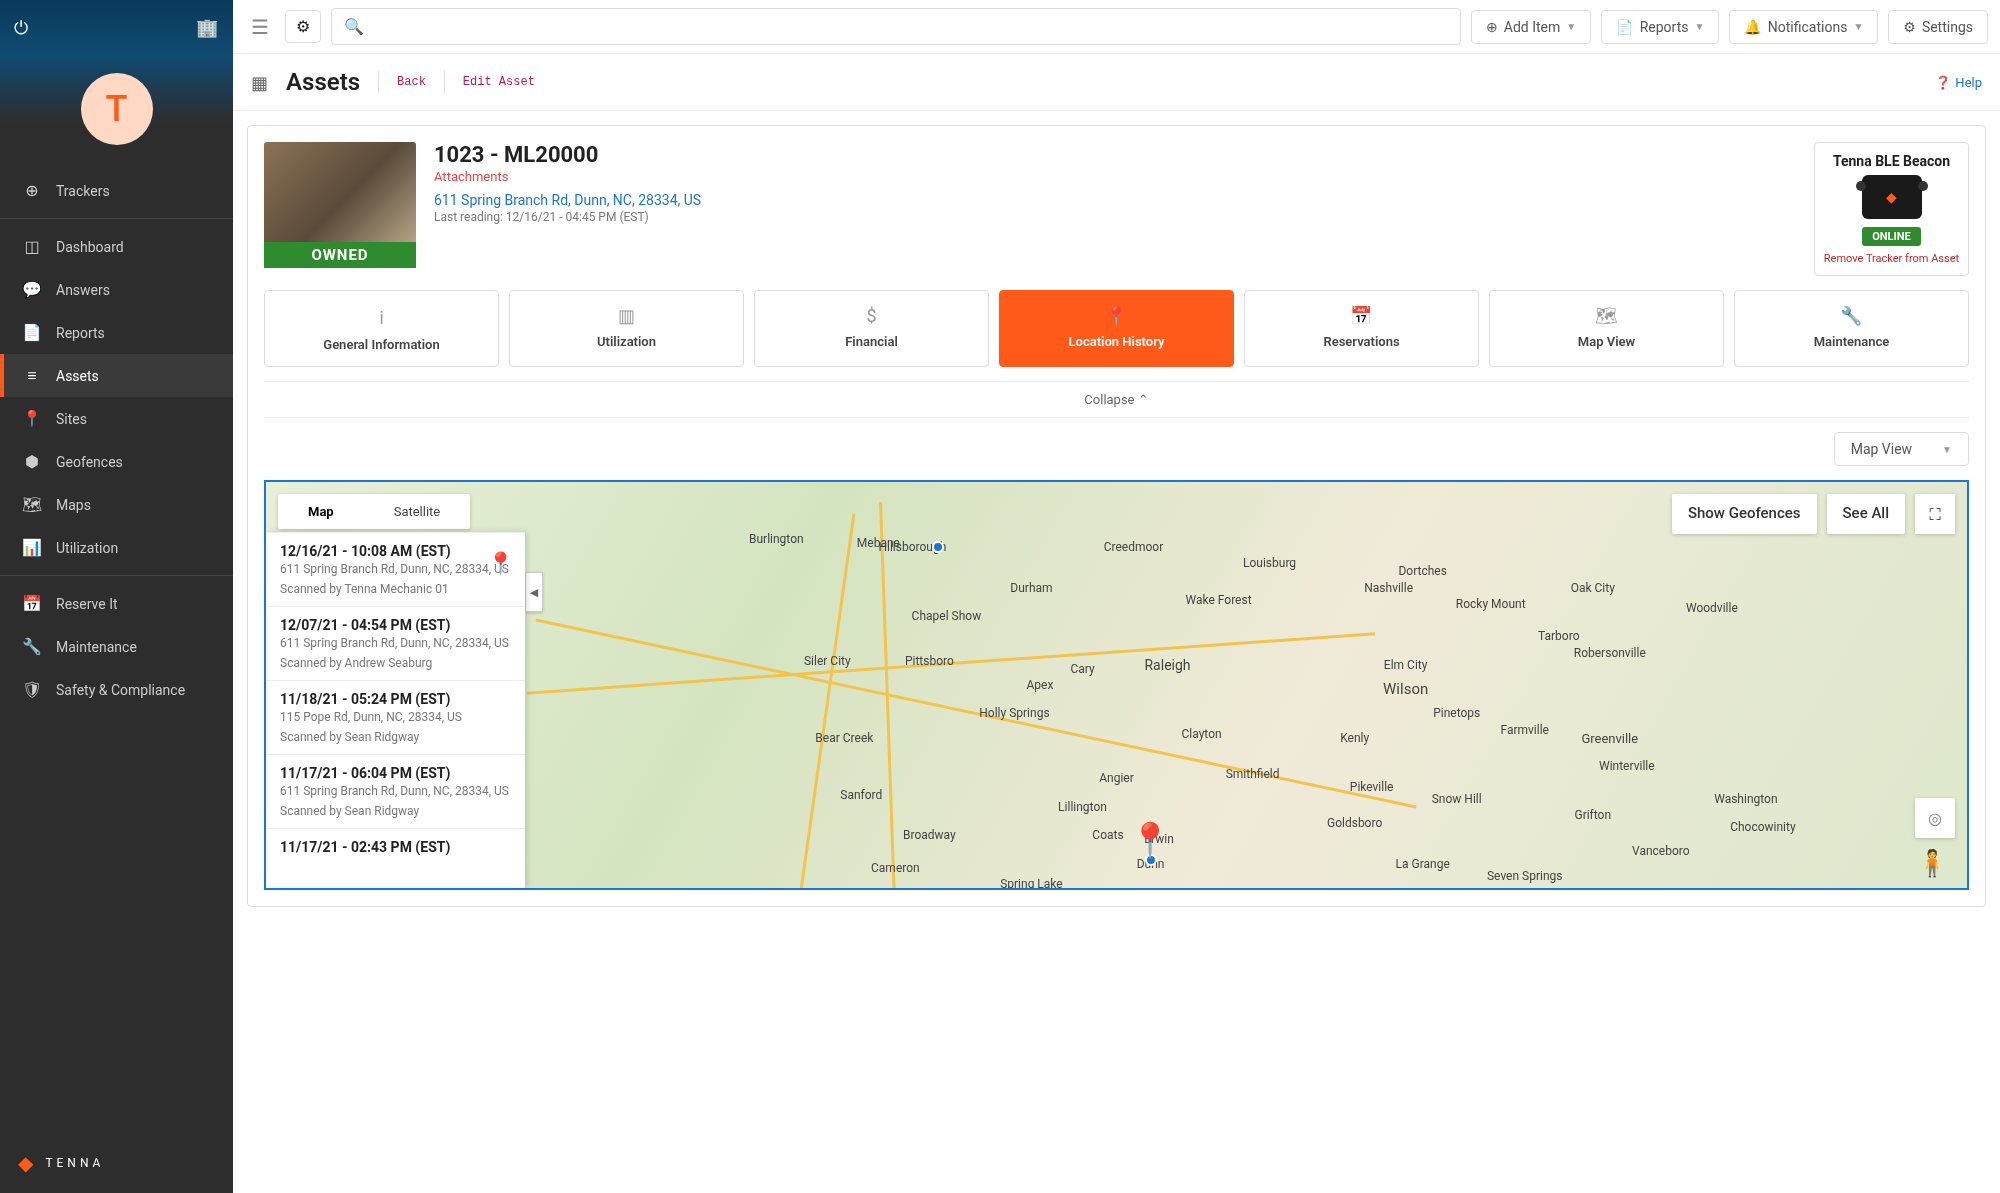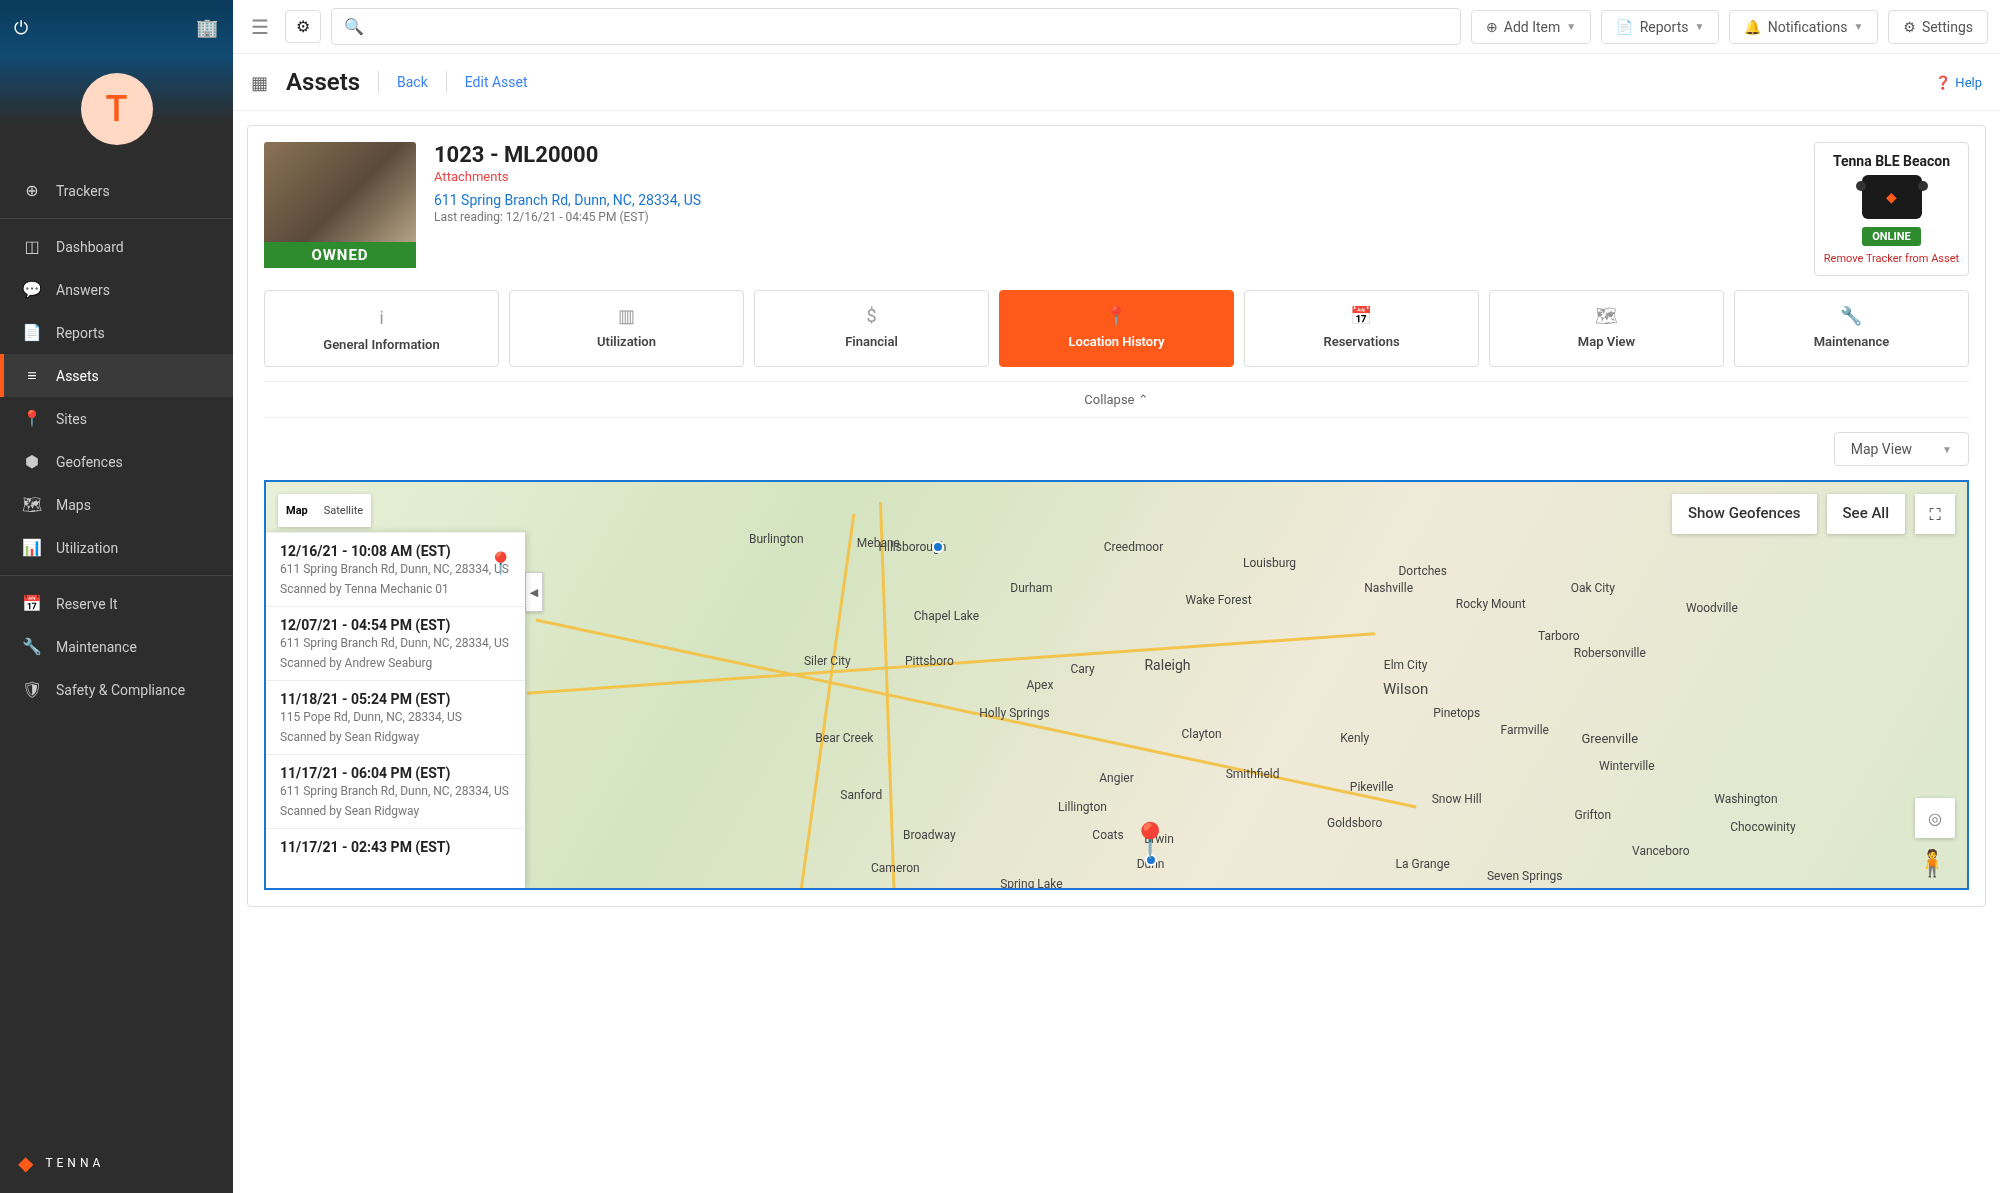--- a/index.html
+++ b/index.html
@@ -23,21 +23,21 @@
 .tune-box { border: 1px solid #ddd; border-radius: 4px; padding: 6px 10px; }
 .search { flex: 1; border: 1px solid #ddd; border-radius: 4px; padding: 8px 12px; display: flex; align-items: center; gap: 8px; color: #888; }
 .search input { border: none; outline: none; flex: 1; font-size: 14px; color: #333; }
 .top-btn { border: 1px solid #ddd; border-radius: 4px; padding: 8px 14px; display: flex; align-items: center; gap: 6px; font-size: 14px; color: #555; cursor: pointer; background: #fff; }
 .top-btn .chev { font-size: 10px; color: #999; }
 
 .pagehead { display: flex; align-items: center; gap: 18px; padding: 14px 18px; border-bottom: 1px solid #eee; }
 .pagehead .cards-ic { color: #666; font-size: 18px; }
 .pagehead h1 { font-size: 24px; font-weight: 600; }
 .pagehead .divider { width: 1px; height: 22px; background: #ddd; }
-.pagehead .crumb { font-size: 14px; color: #3b82f6; cursor: pointer; }
+.pagehead .crumb { font-size: 12px; color: #be185d; cursor: pointer; font-family: Liberation Mono, monospace; }
 .help { margin-left: auto; color: #1976d2; font-size: 13px; display: flex; align-items: center; gap: 4px; }
 
 .content { padding: 14px; }
 .asset-card { border: 1px solid #ddd; border-radius: 4px; padding: 16px; }
 .asset-head { display: flex; gap: 18px; }
 .asset-img { width: 152px; height: 126px; background: linear-gradient(135deg,#8b7355 0%, #5a4a3a 50%, #c9b896 100%); border-radius: 3px; position: relative; display: flex; align-items: flex-end; }
 .owned { background: #2e8b2e; color: #fff; text-align: center; width: 100%; padding: 4px 0; font-weight: 700; font-size: 15px; letter-spacing: 1px; }
 .asset-info { flex: 1; }
 .asset-title { font-size: 22px; font-weight: 700; }
 .asset-sub { color: #ef4444; font-size: 13px; margin-top: 2px; }
@@ -64,21 +64,21 @@
 .tab.active { background: #ff5a1a; border-color: #ff5a1a; }
 .tab.active .tic, .tab.active .tlbl { color: #fff; }
 
 .collapse-row { text-align: center; color: #666; font-size: 13px; padding: 10px 0; border-top: 1px solid #eee; border-bottom: 1px solid #eee; margin-top: 14px; cursor: pointer; }
 
 .view-row { display: flex; justify-content: flex-end; margin: 14px 0; }
 .view-sel { border: 1px solid #ddd; border-radius: 4px; padding: 8px 16px; display: flex; align-items: center; gap: 30px; font-size: 14px; cursor: pointer; color: #555; }
 
 .map-wrap { position: relative; border: 2px solid #1976d2; height: 410px; background: linear-gradient(120deg, #e8f0d8 0%, #d4e4c0 30%, #f0ead8 60%, #dce8cc 100%); overflow: hidden; }
 .map-type { position: absolute; top: 12px; left: 12px; background: #fff; border-radius: 2px; box-shadow: 0 1px 4px rgba(0,0,0,0.2); display: flex; }
-.map-type-btn { padding: 10px 8px; font-size: 11px; cursor: pointer; color: #444; }
+.map-type-btn { padding: 10px 30px; font-size: 13px; cursor: pointer; color: #444; }
 .map-type-btn.active { font-weight: 700; color: #000; }
 .map-top-right { position: absolute; top: 12px; right: 12px; display: flex; gap: 10px; }
 .map-pill { background: #fff; border-radius: 2px; padding: 10px 16px; font-size: 15px; font-weight: 500; box-shadow: 0 1px 4px rgba(0,0,0,0.2); cursor: pointer; color: #333; }
 .fullscreen-btn { background: #fff; width: 40px; height: 40px; display: flex; align-items: center; justify-content: center; box-shadow: 0 1px 4px rgba(0,0,0,0.2); cursor: pointer; }
 .collapse-side { position:absolute; left:259px; top:90px; background:#fff; border:1px solid #ccc; width:18px; height:40px; display:flex; align-items:center; justify-content:center; cursor:pointer; box-shadow:0 1px 3px rgba(0,0,0,0.2); font-size:11px; color:#666; }
 
 .history-panel { position: absolute; top: 50px; left: 0; width: 259px; background: #fff; box-shadow: 2px 0 6px rgba(0,0,0,0.15); height: calc(100% - 50px); overflow-y: auto; }
 .hp-head { padding: 12px 14px; }
 .hp-title { font-size: 17px; font-weight: 700; display: inline; }
 .hp-sub { color: #888; font-size: 12px; margin-left: 6px; }
@@ -317,21 +317,21 @@
                 <div class="hp-by">Scanned by Sean Ridgway</div>
               </div>
               <div class="hp-item">
                 <div class="hp-date">11/17/21 - 02:43 PM (EST)</div>
               </div>
             </div>
         </div>
 
         <div class="map-label city" style="left:38%;top:16%">Hillsborough</div>
         <div class="map-label city" style="left:45%;top:26%">Durham</div>
-        <div class="map-label city" style="left:40%;top:33%">Chapel Lake</div>
+        <div class="map-label city" style="left:40%;top:33%">Chapel Show</div>
         <div class="map-label city" style="left:53%;top:45%;font-size:14px">Raleigh</div>
         <div class="map-label city" style="left:48%;top:46%">Cary</div>
         <div class="map-label city" style="left:45.5%;top:50%">Apex</div>
         <div class="map-label city" style="left:56%;top:29%">Wake Forest</div>
         <div class="map-label city" style="left:51%;top:16%">Creedmoor</div>
         <div class="map-label city" style="left:59%;top:20%">Louisburg</div>
         <div class="map-label city" style="left:30%;top:14%">Burlington</div>
         <div class="map-label city" style="left:36%;top:15%">Mebane</div>
         <div class="map-label city" style="left:55%;top:62%">Clayton</div>
         <div class="map-label city" style="left:58%;top:72%">Smithfield</div>

